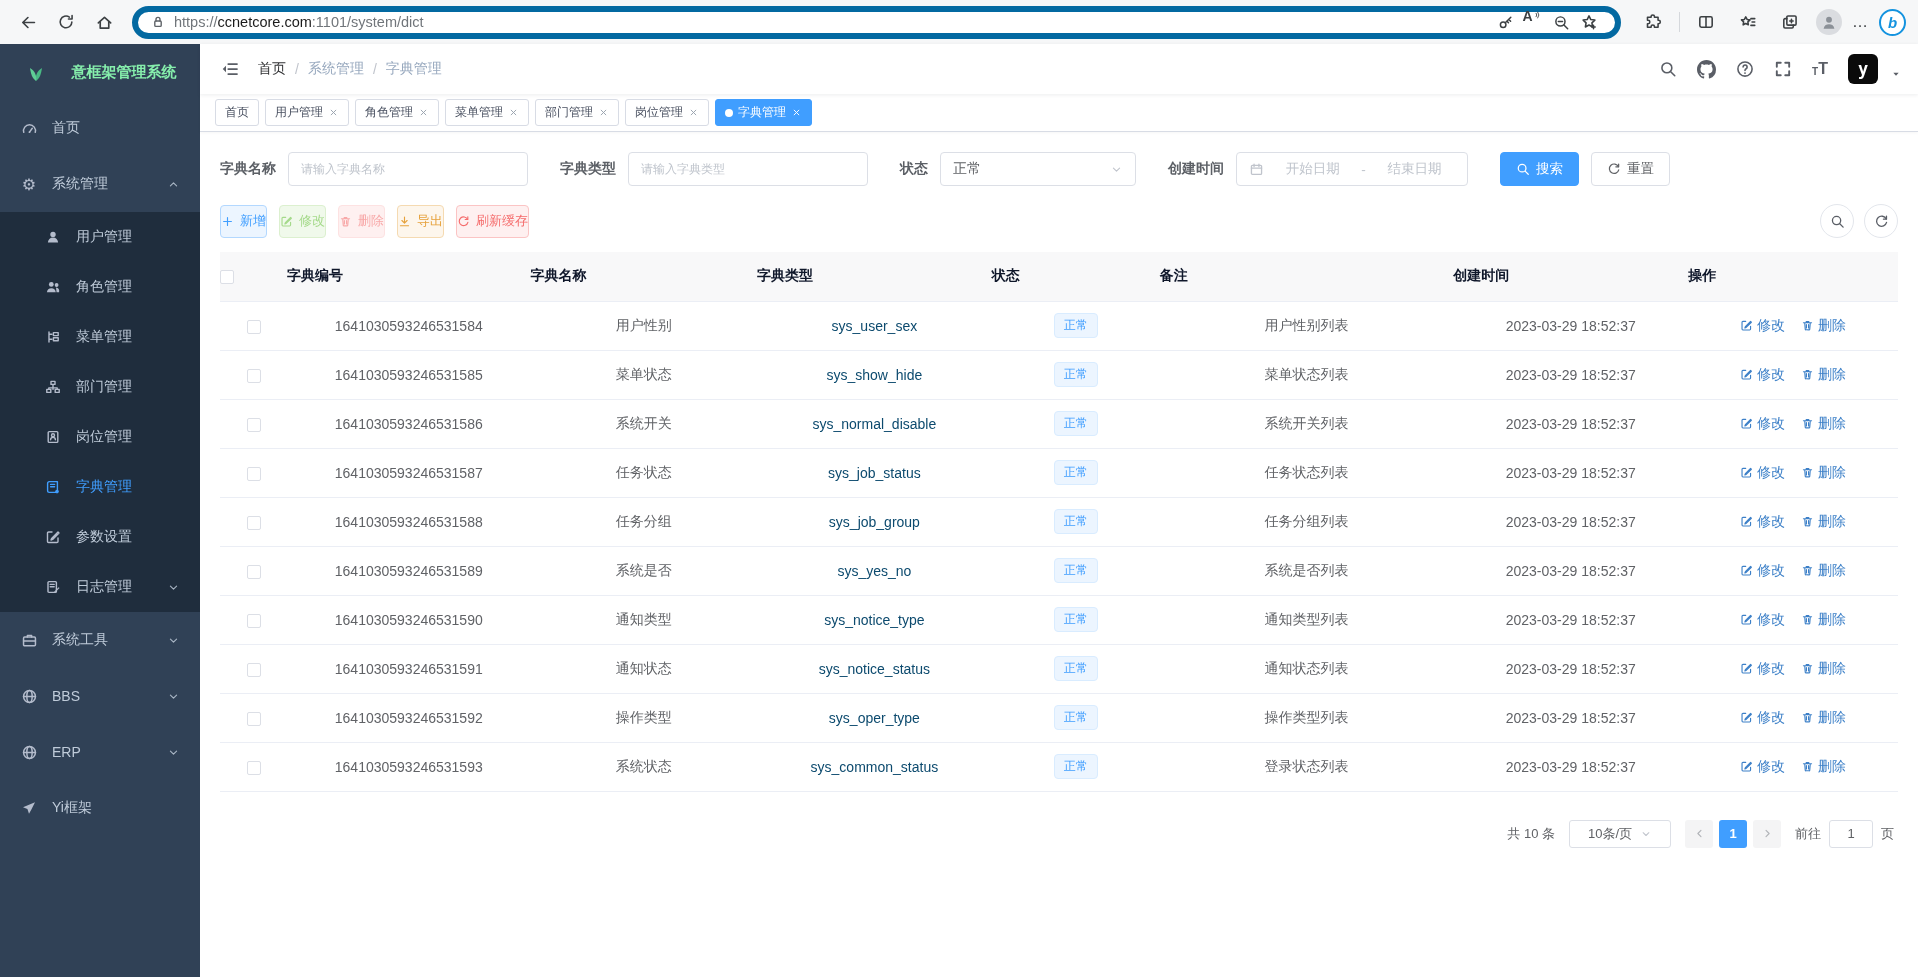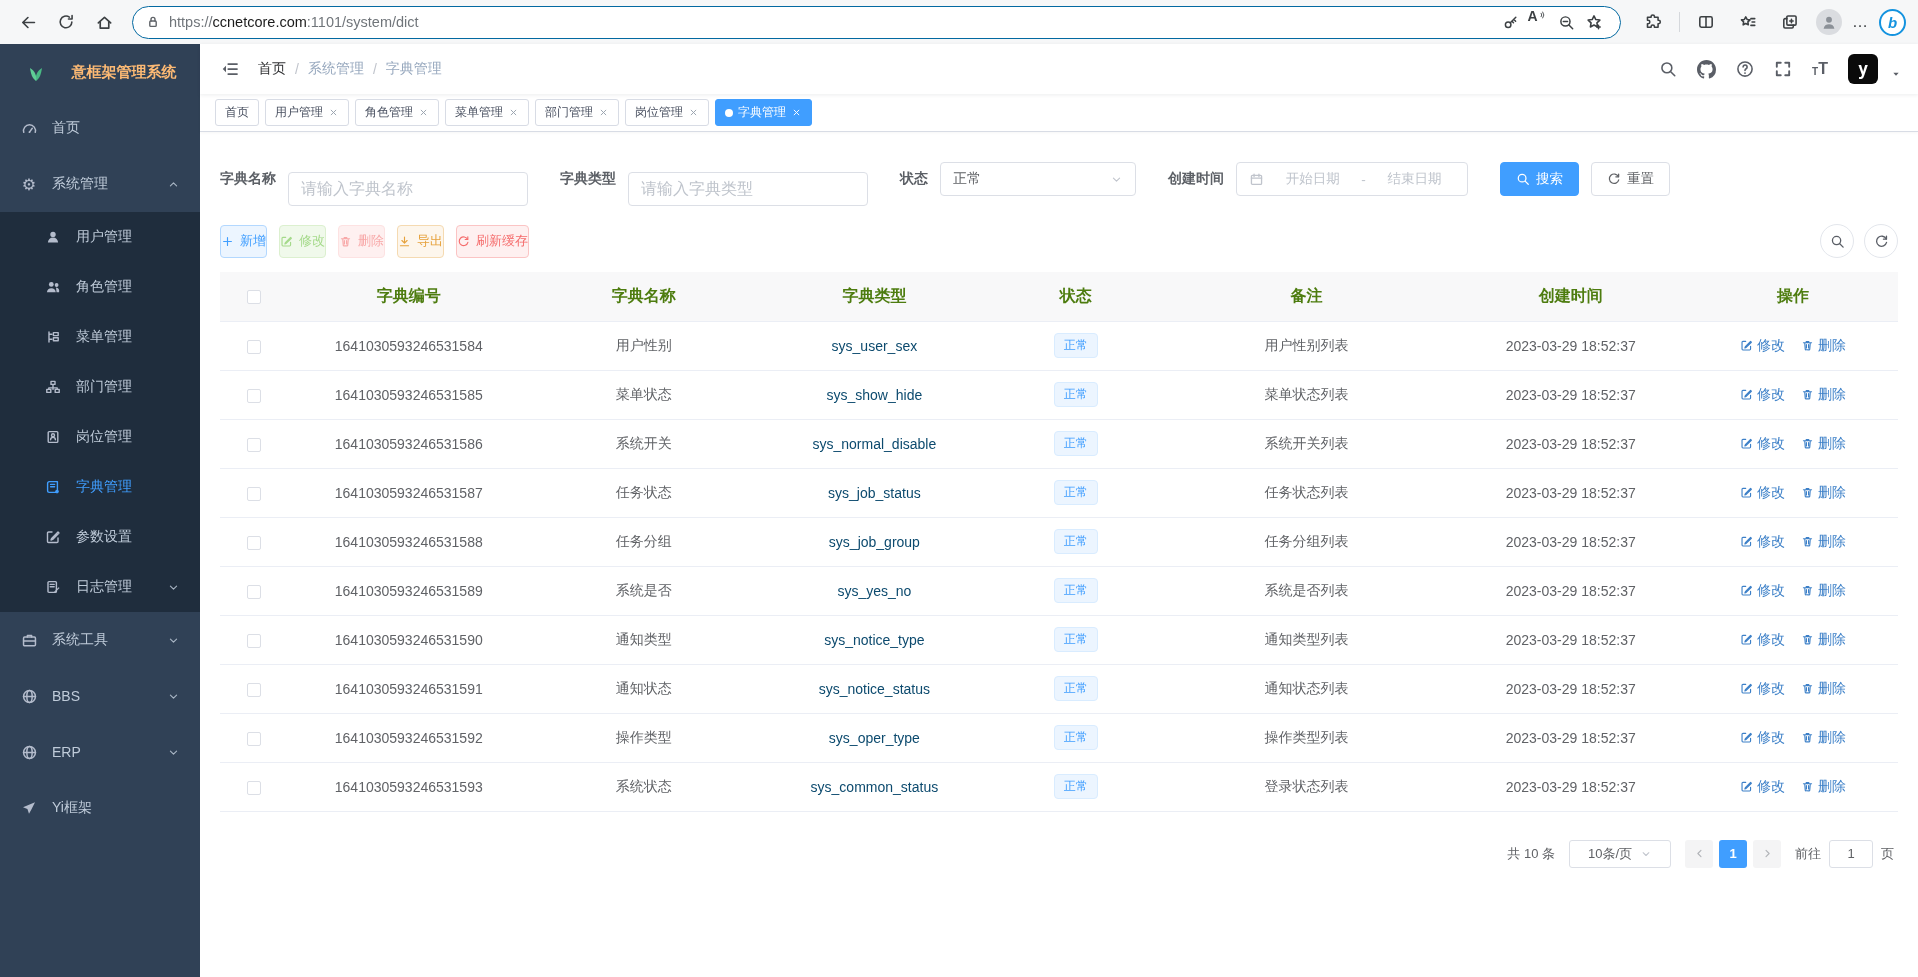--- a/index.html
+++ b/index.html
@@ -3,39 +3,39 @@
 <meta charset="utf-8">
 <style>
   * { margin:0; padding:0; box-sizing:border-box; }
   html,body { width:1918px; height:977px; overflow:hidden; }
   body { font-family:"Liberation Sans","DejaVu Sans",sans-serif; font-size:14px; background:#fff; }
   svg.ic { display:block; stroke:currentColor; fill:none; stroke-width:1.4; stroke-linecap:round; stroke-linejoin:round; }
 
   
   .chrome { height:44px; background:#f6f7f8; display:flex; align-items:center; padding:0 12px; gap:6px; }
   .chrome .nav-btn { width:32px; height:32px; border-radius:6px; display:flex; align-items:center; justify-content:center; color:#3c4043; cursor:pointer; flex-shrink:0; }
-  .url-pill { flex:1; height:33px; background:#fff; border:1px solid #0369a1; border-radius:17px; display:flex; align-items:center; padding:0 12px; margin:0 6px; min-width:0; }
+  .url-pill { flex:1; height:33px; background:#fff; border:6px solid #0369a1; border-radius:17px; display:flex; align-items:center; padding:0 12px; margin:0 6px; min-width:0; }
   .url-pill .lock { color:#5f6368; margin-right:8px; }
   .url-text { flex:1; font-size:14.5px; white-space:nowrap; overflow:hidden; }
   .url-text .dim { color:#70757a; }
   .url-text .host { color:#1b1b1b; }
   .pill-ic { width:28px; height:28px; display:flex; align-items:center; justify-content:center; color:#3c4043; cursor:pointer; flex-shrink:0; }
   .read-aloud { font-size:14px; font-weight:700; display:flex; align-items:flex-start; gap:1px; }
   .chrome-right { display:flex; align-items:center; gap:10px; flex-shrink:0; padding-left:4px; }
   .chrome-divider { width:1px; height:20px; background:#d5d8dc; }
   .avatar-circle { width:26px; height:26px; border-radius:50%; background:#dadce0; display:flex; align-items:center; justify-content:center; color:#8b9097; overflow:hidden; cursor:pointer; }
   .dots { font-size:16px; color:#3c4043; letter-spacing:1px; cursor:pointer; }
   .bing-btn { width:27px; height:27px; border-radius:50%; border:2px solid #1493df; color:#1493df; background:#fff; display:flex; align-items:center; justify-content:center; font-weight:700; font-style:italic; font-size:15px; cursor:pointer; }
 
   
   .app { display:flex; height:933px; }
 
   
   .sidebar { width:200px; background:#304156; flex-shrink:0; color:#bfcbd9; display:flex; flex-direction:column; }
-  .brand { height:56px; display:flex; align-items:center; justify-content:center; gap:24px; color:#fdba74; font-weight:700; font-size:15px; flex-shrink:0; cursor:pointer; }
+  .brand { height:56px; display:flex; align-items:center; justify-content:center; gap:24px; color:#86efac; font-weight:700; font-size:15px; flex-shrink:0; cursor:pointer; }
   .menu { flex:1; font-size:14px; }
   .m-item { height:56px; display:flex; align-items:center; padding:0 20px; gap:14px; cursor:pointer; }
   .m-item .mi { width:18px; display:flex; justify-content:center; color:#b4bccc; font-size:16px; }
   .m-item .chev { margin-left:auto; color:#bfcbd9; opacity:.85; }
   .sub { background:#1f2d3d; }
   .sub .m-item { height:50px; padding-left:44px; }
   .m-item.active { color:#409eff; }
   .m-item.active .mi { color:#409eff; }
 
   
@@ -62,21 +62,21 @@
   .tag.active .tx { color:#fff; }
   .tag .dot { width:8px; height:8px; border-radius:50%; background:#fff; }
 
   
   .content { flex:1; padding:20px; background:#fff; overflow:hidden; }
 
   .filter { display:flex; align-items:center; margin-bottom:18px; }
   .fgroup { display:flex; align-items:center; margin-right:32px; }
   .flabel { font-weight:700; color:#5c6066; margin-right:12px; white-space:nowrap; }
   .fbox { height:34px; border:1px solid #dcdfe6; border-radius:4px; background:#fff; display:flex; align-items:center; padding:0 12px; color:#606266; }
-  input.fbox { outline:none; font-size:16px; font-family:Liberation Serif, serif;margin-top:20px; }
+  input.fbox { outline:none; font-size:12px; font-family:Liberation Serif, serif; }
   input.fbox::placeholder { color:#bfc4cc; }
   .w240 { width:240px; }
   .sel { width:196px; justify-content:space-between; cursor:pointer; }
   .sel .chev { color:#c0c4cc; }
   .drange { width:232px; gap:8px; font-size:13.5px; cursor:pointer; }
   .drange .cal { color:#c0c4cc; display:flex; }
   .drange .ph { color:#bfc4cc; flex:1; text-align:center; }
   .drange .dash { color:#bfc4cc; }
   .btn { height:34px; border-radius:4px; border:1px solid #dcdfe6; background:#fff; display:inline-flex; align-items:center; gap:6px; padding:0 15px; font-size:13.5px; color:#606266; cursor:pointer; font-family:inherit; }
   .btn-primary { background:#409eff; border-color:#409eff; color:#fff; }
@@ -86,21 +86,21 @@
   .btn-sm { height:33px; font-size:13px; padding:0 0; }
   .b-add { background:#ecf5ff; border-color:#b3d8ff; color:#409eff; }
   .b-edit { background:#f0f9eb; border-color:#dcf0cf; color:#a5da8b; cursor:not-allowed; }
   .b-del { background:#fef0f0; border-color:#fde2e2; color:#f8a8a8; cursor:not-allowed; }
   .b-export { background:#fdf6ec; border-color:#f5dab1; color:#e6a23c; }
   .b-cache { background:#fef0f0; border-color:#fbc4c4; color:#f56c6c; }
   .tool-right { margin-left:auto; display:flex; gap:10px; }
   .circle-btn { width:34px; height:34px; border-radius:50%; border:1px solid #e3e6ec; background:#fff; color:#5a5e66; display:flex; align-items:center; justify-content:center; cursor:pointer; }
 
   table.grid { width:100%; border-collapse:collapse; table-layout:fixed; }
-  .grid th { background:#f8f8f9; color:#4d7c0f; font-weight:700; height:49px; font-size:16px; border-bottom:1px solid #ebeef5; text-align:center; }
+  .grid th { background:#f8f8f9; color:#0f172a; font-weight:700; height:49px; font-size:14px; border-bottom:1px solid #ebeef5; text-align:left; }
   .grid td { height:49px; border-bottom:1px solid #ebeef5; text-align:center; color:#606266; font-size:14px; }
   .cb { width:14px; height:14px; border:1px solid #dcdfe6; border-radius:2px; background:#fff; display:inline-block; vertical-align:middle; cursor:pointer; }
   .tlink { color:#0c4a6e; cursor:pointer; }
   .badge { display:inline-block; padding:0 9px; height:25px; line-height:23px; background:#ecf5ff; border:1px solid #d9ecff; color:#409eff; border-radius:4px; font-size:12px; }
   .ops { display:flex; align-items:center; justify-content:center; gap:16px; }
   .op { display:inline-flex; align-items:center; gap:4px; color:#3d80c8; cursor:pointer; }
 
   .pager { display:flex; align-items:center; justify-content:flex-end; gap:14px; margin-top:28px; color:#606266; font-size:13px; padding-right:4px; }
   .pg-sel { width:102px; height:28px; border:1px solid #dcdfe6; border-radius:3px; display:flex; align-items:center; justify-content:center; gap:8px; cursor:pointer; color:#606266; }
   .pg-sel .chev { color:#c0c4cc; }

